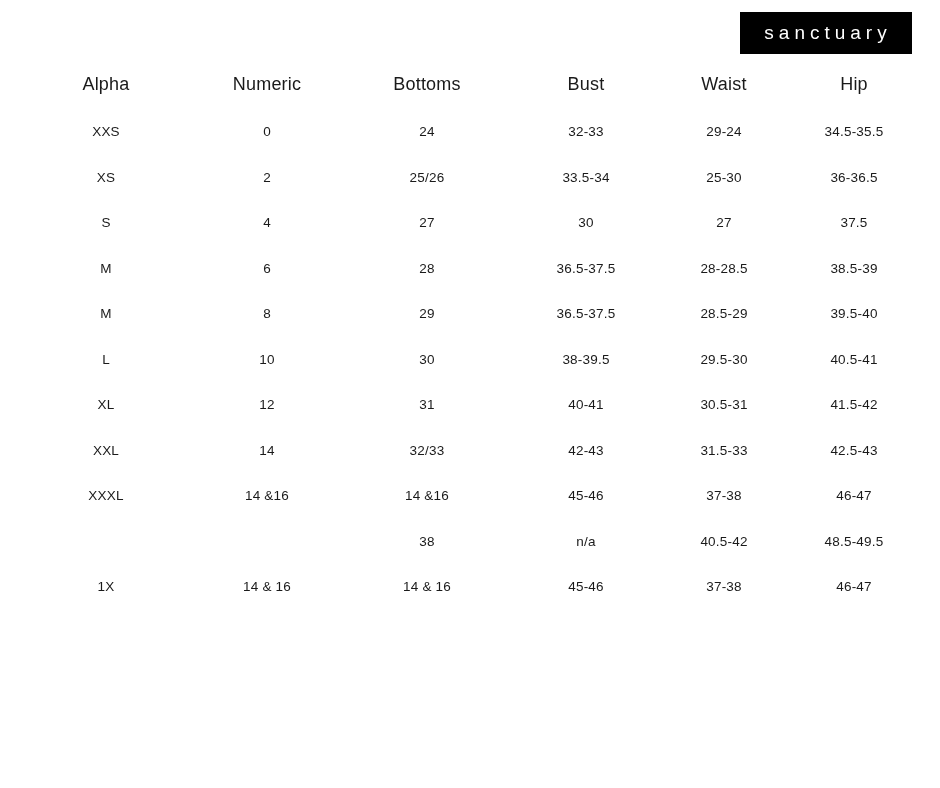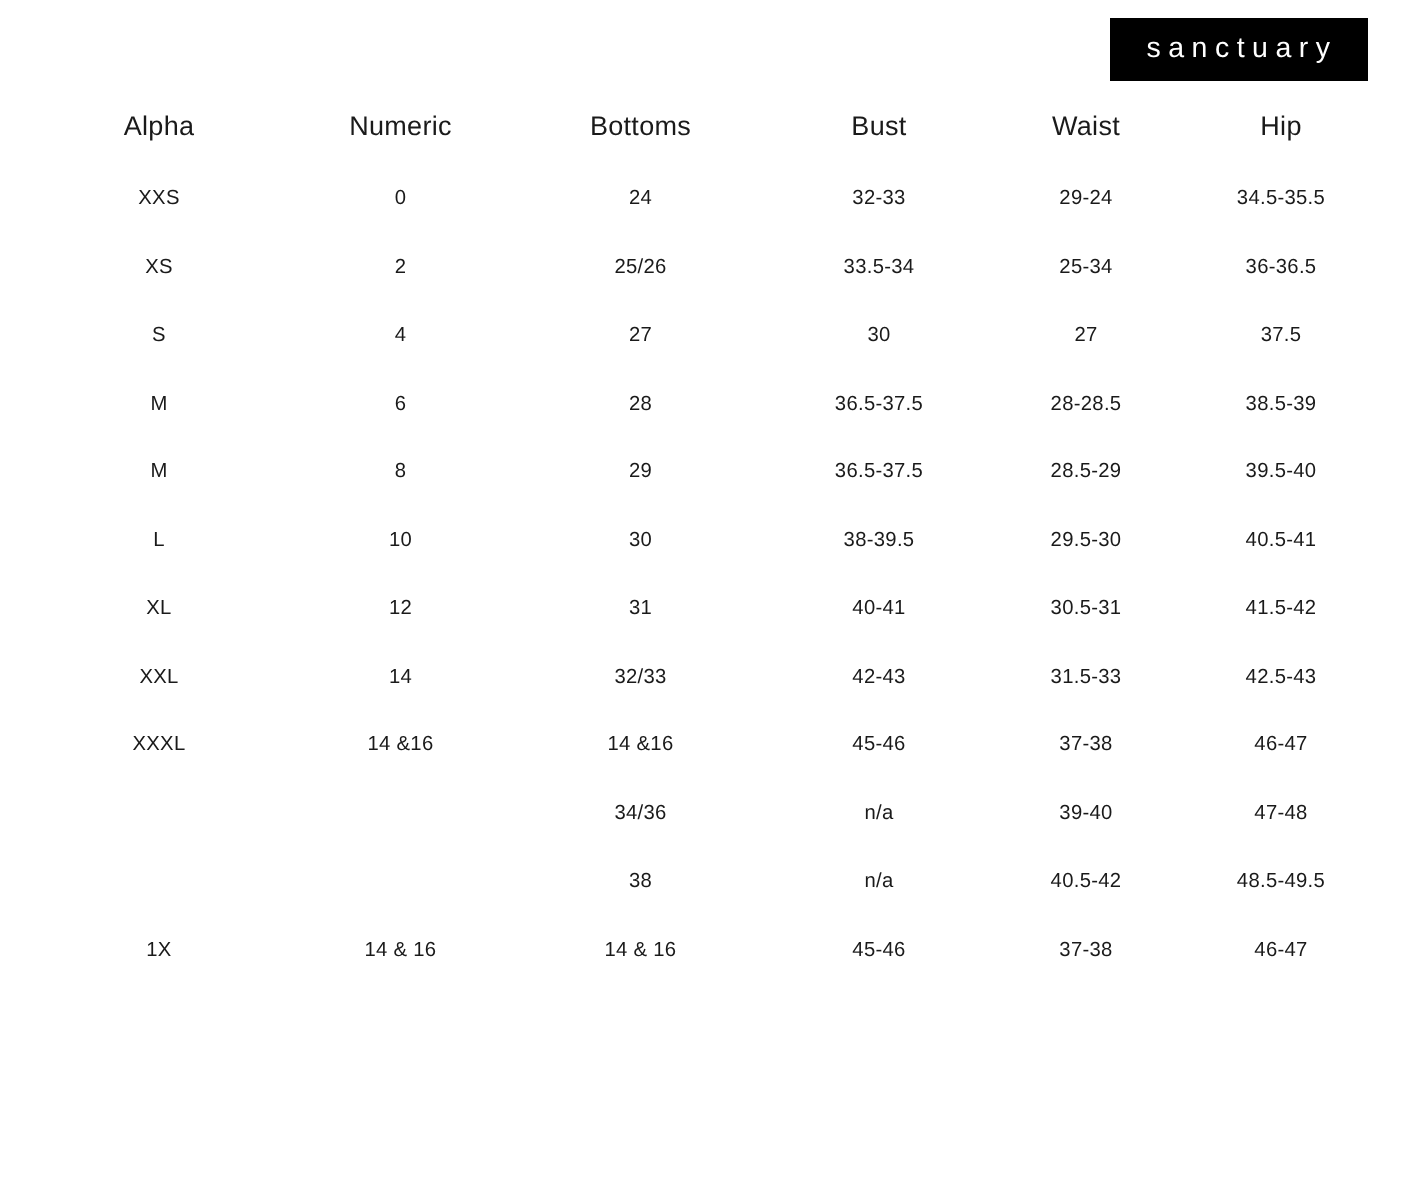--- a/index.html
+++ b/index.html
@@ -106,21 +106,21 @@
           <td>24</td>
           <td>32-33</td>
           <td>29-24</td>
           <td>34.5-35.5</td>
         </tr>
         <tr>
           <td>XS</td>
           <td>2</td>
           <td>25/26</td>
           <td>33.5-34</td>
-          <td>25-34</td>
+          <td>25-30</td>
           <td>36-36.5</td>
         </tr>
         <tr>
           <td>S</td>
           <td>4</td>
           <td>27</td>
           <td>30</td>
           <td>27</td>
           <td>37.5</td>
         </tr>
@@ -168,28 +168,20 @@
           <td>XXXL</td>
           <td>14 &amp;16</td>
           <td>14 &amp;16</td>
           <td>45-46</td>
           <td>37-38</td>
           <td>46-47</td>
         </tr>
         <tr>
           <td></td>
           <td></td>
-          <td>34/36</td>
-          <td>n/a</td>
-          <td>39-40</td>
-          <td>47-48</td>
-        </tr>
-        <tr>
-          <td></td>
-          <td></td>
           <td>38</td>
           <td>n/a</td>
           <td>40.5-42</td>
           <td>48.5-49.5</td>
         </tr>
         <tr>
           <td>1X</td>
           <td>14 &amp; 16</td>
           <td>14 &amp; 16</td>
           <td>45-46</td>

